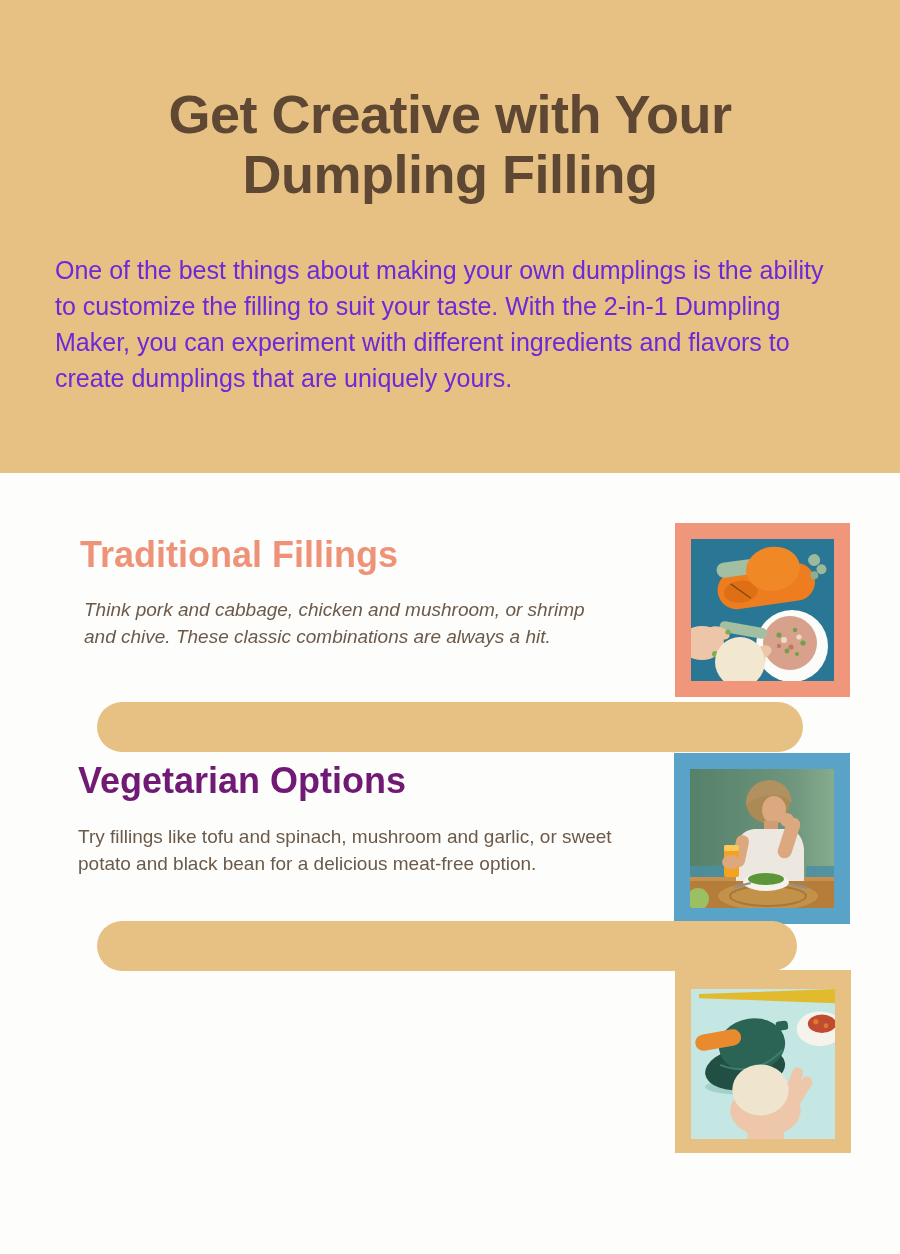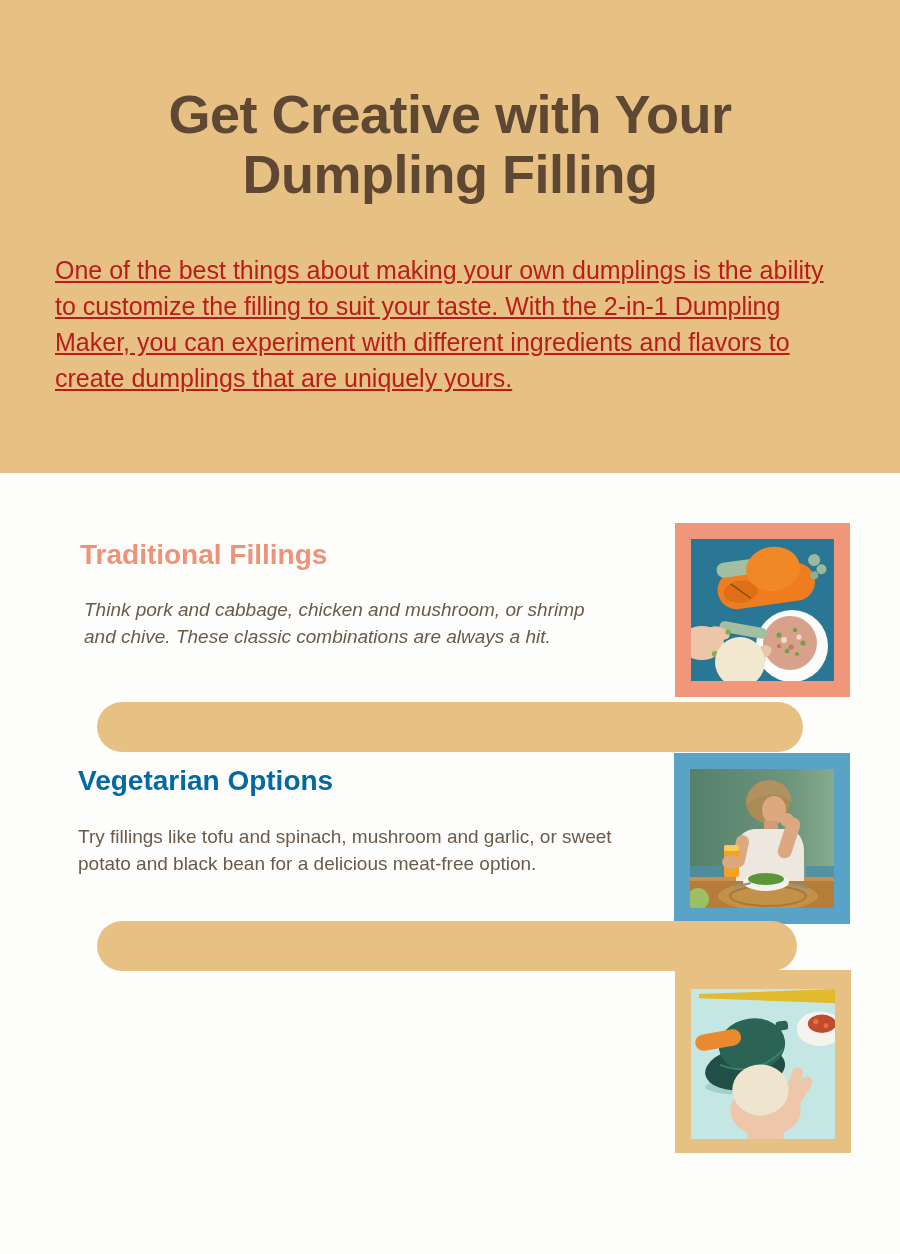--- a/index.html
+++ b/index.html
@@ -4,26 +4,26 @@
 <style>
   html,body{margin:0;padding:0;}
   body{background:#ffffff;font-family:"Liberation Sans",sans-serif;}
   .page{position:relative;width:900px;height:1254px;background:#fdfdfc;overflow:hidden;margin:0 auto;}
 
   
   .hero{position:absolute;left:0;top:0;width:900px;height:473px;background:#e7c183;padding-left:16px;}
   .hero-title{position:absolute;left:0;top:84px;width:900px;margin:0;
     text-align:center;color:#5e4733;font-size:54px;line-height:60px;font-weight:bold;letter-spacing:-0.5px;}
   .hero-intro{position:absolute;left:55px;top:252px;width:770px;margin:0;
-    color:#b91c1c;font-size:25px;line-height:36px;font-weight:normal;text-decoration:underline;}
+    color:#6d28d9;font-size:25px;line-height:36px;font-weight:normal;}
 
   
-  .sec-heading{position:absolute;margin:0;font-size:28px;font-weight:bold;line-height:32px;}
+  .sec-heading{position:absolute;margin:0;font-size:36px;font-weight:bold;line-height:32px;}
   .h-trad{left:80px;top:539px;color:#ef9378;}
-  .h-veg {left:78px;top:765px;color:#0369a1;}
+  .h-veg {left:78px;top:765px;color:#701a75;}
   .h-sweet{left:84px;top:991px;color:#e4b76b;}
   .sec-body{position:absolute;margin:0;color:#6b5a49;font-size:19px;line-height:27px;}
   .b-trad{left:84px;top:596px;width:530px;font-style:italic;}
   .b-veg {left:78px;top:823px;width:556px;}
   .b-sweet{left:83px;top:1048px;width:560px;}
 
   
   .pill{position:absolute;height:50px;border-radius:25px;background:#e7c183;}
   .pill-1{left:97px;top:702px;width:706px;}
   .pill-2{left:97px;top:921px;width:700px;}

